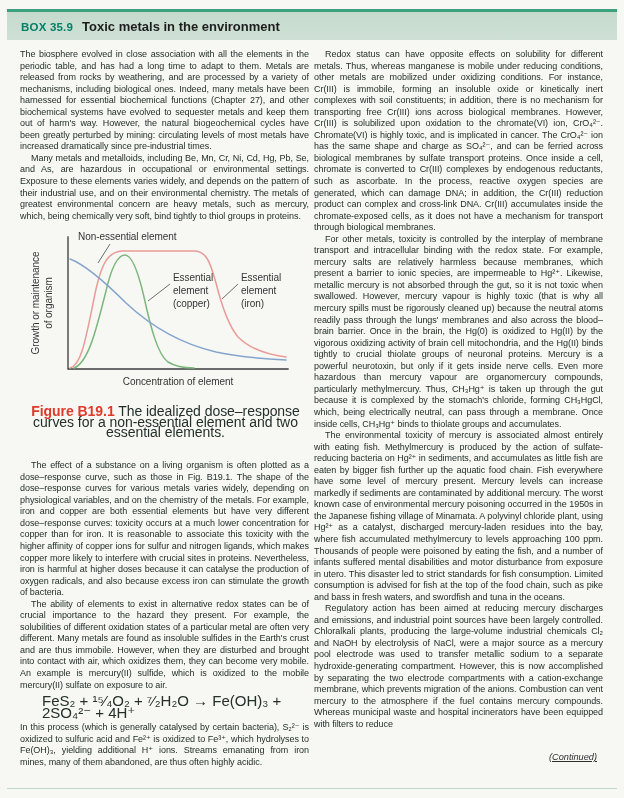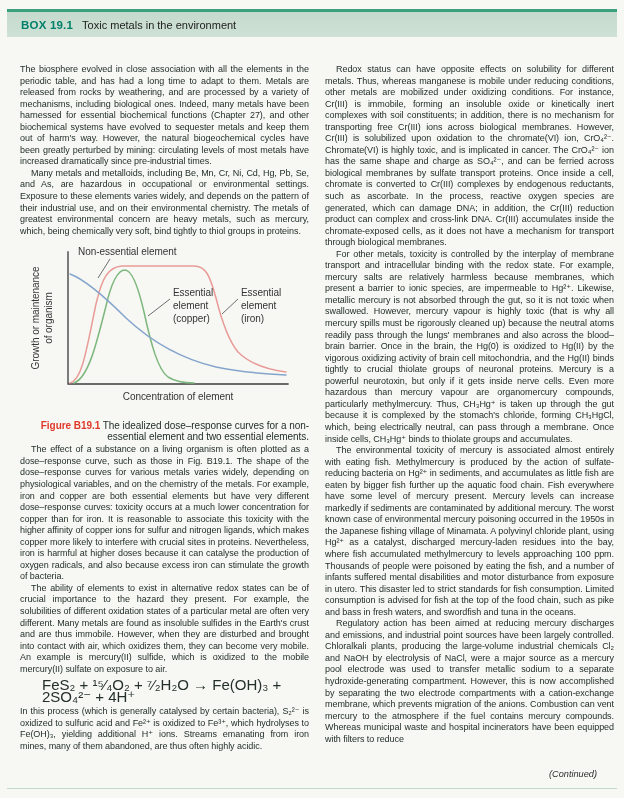--- a/index.html
+++ b/index.html
@@ -15,60 +15,60 @@
     background:linear-gradient(90deg,#d5e4dc 0%, #dcque 0%, #dde9e2 55%, #e3eee7 100%);
     border-top:3px solid #3aa07e;
     border-bottom:1px solid #c2d8cc;
   }
   .box-header {
     background:linear-gradient(#c5dacd,#cfe1d6);
     padding:7px 14px 6px 14px;
     display:flex; align-items:baseline; gap:9px;
   }
   .box-label { color:#008069; font-weight:bold; font-size:11.5px; letter-spacing:0.2px; }
-  .box-title { color:#1d1d1d; font-weight:normal; font-size:11px; }
-  .cols { display:flex; gap:16px; padding:27px 13px 0 13px; }
+  .box-title { color:#1d1d1d; font-weight:bold; font-size:13px; }
+  .cols { display:flex; gap:5px; padding:9px 13px 0 13px; }
   .col {
     width:289px; flex:0 0 289px;
     font-size:9px; line-height:11.55px; letter-spacing:-0.05px;
     text-align:justify; color:#242f2a;
   }
   .col p { margin:0; }
   .col p.indent { text-indent:11px; }
   .figure-wrap { margin:5px 0 2px 2px; }
   .fig-caption {
-    font-size:10px; line-height:10.8px; text-align:right;
-    margin:3px 0 2px 0; color:#242f2a;
+    font-size:14px; line-height:10.8px; text-align:center;
+    margin:3px 0 22px 0; color:#242f2a;
   }
   .fig-caption .caption-label { color:#e0392a; font-weight:bold; }
   .equation {
     margin:4px 0 4px 22px; font-size:15px; letter-spacing:0;
     text-align:left; color:#242f2a;
     font-family:"Liberation Sans","DejaVu Sans",sans-serif;
   }
   .continued {
-    position:absolute; right:20px; bottom:9px;
-    font-style:italic; font-size:9.2px; color:#2e2e2e;
+    position:absolute; right:20px; bottom:26px;
+    font-style:italic; font-size:9.2px; color:#2e2e2e;text-decoration:underline;
   }
   
   .figsvg text { fill:#343434; font-family:"Liberation Sans","DejaVu Sans",sans-serif; font-size:10px; }
   .figsvg .axis { stroke:#3b3b3b; stroke-width:1.3; fill:none; stroke-linecap:square; }
   .figsvg .leader { stroke:#4a4a4a; stroke-width:0.8; fill:none; }
   .figsvg .curve { fill:none; stroke-width:1.5; stroke-linecap:round; }
   .curve-nonessential { stroke:#85a4cc; }
   .curve-copper { stroke:#7db77d; }
   .curve-iron { stroke:#e99b97; }
 </style>
 </head>
 <body>
 
 <div class="box">
 
   <div class="box-header">
-    <span class="box-label">BOX 19.1</span>
+    <span class="box-label">BOX 35.9</span>
     <span class="box-title">Toxic metals in the environment</span>
   </div>
 
   <div class="cols">
 
     <div class="col">
       <p>The biosphere evolved in close association with all the elements in the periodic table, and has had a long time to adapt to them. Metals are released from rocks by weathering, and are processed by a variety of mechanisms, including biological ones. Indeed, many metals have been harnessed for essential biochemical functions (Chapter 27), and other biochemical systems have evolved to sequester metals and keep them out of harm's way. However, the natural biogeochemical cycles have been greatly perturbed by mining: circulating levels of most metals have increased dramatically since pre-industrial times.</p>
       <p class="indent">Many metals and metalloids, including Be, Mn, Cr, Ni, Cd, Hg, Pb, Se, and As, are hazardous in occupational or environmental settings. Exposure to these elements varies widely, and depends on the pattern of their industrial use, and on their environmental chemistry. The metals of greatest environmental concern are heavy metals, such as mercury, which, being chemically very soft, bind tightly to thiol groups in proteins.</p>
 
       <div class="figure-wrap">

